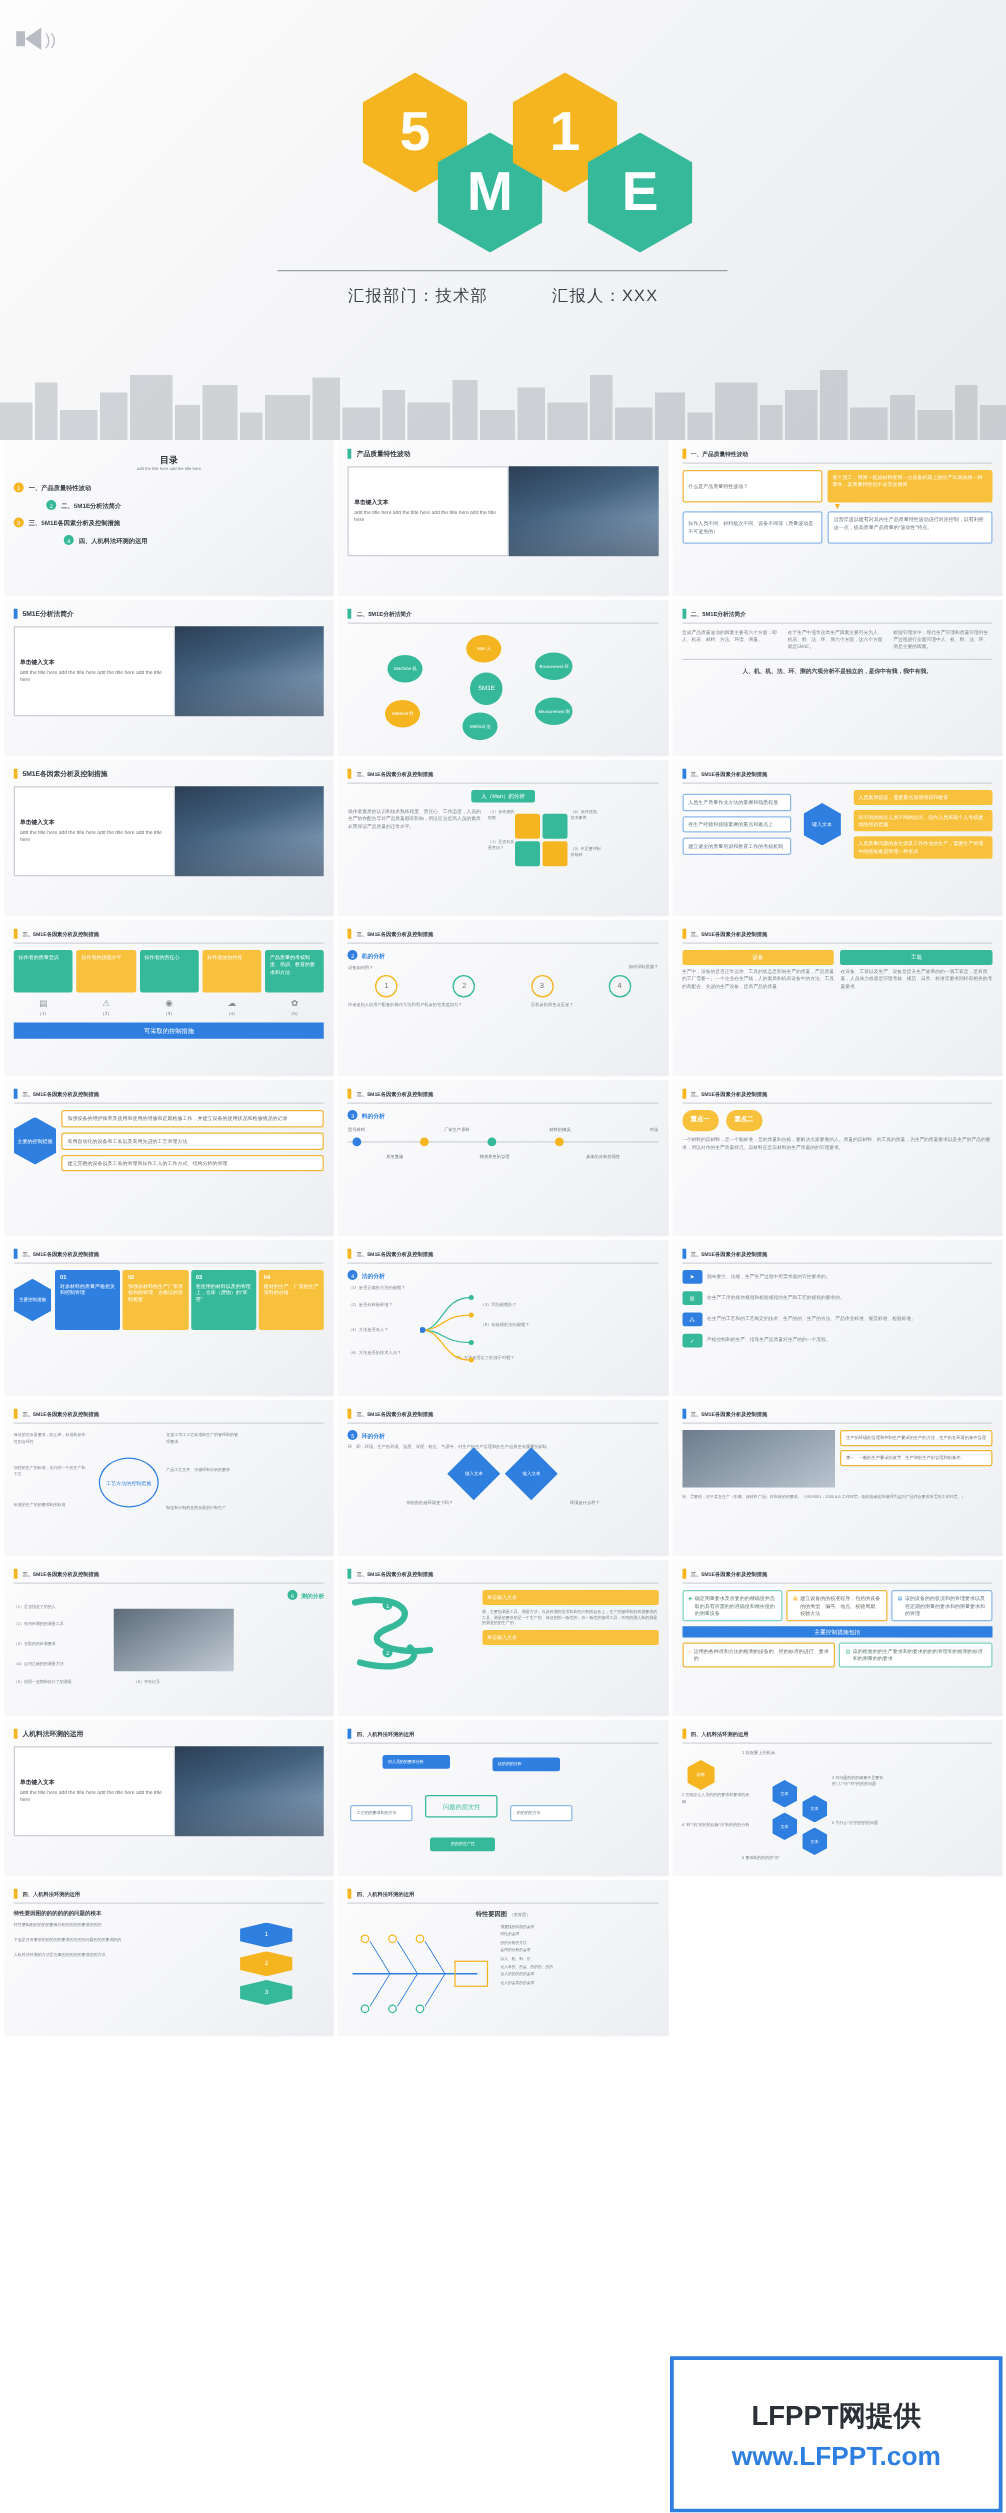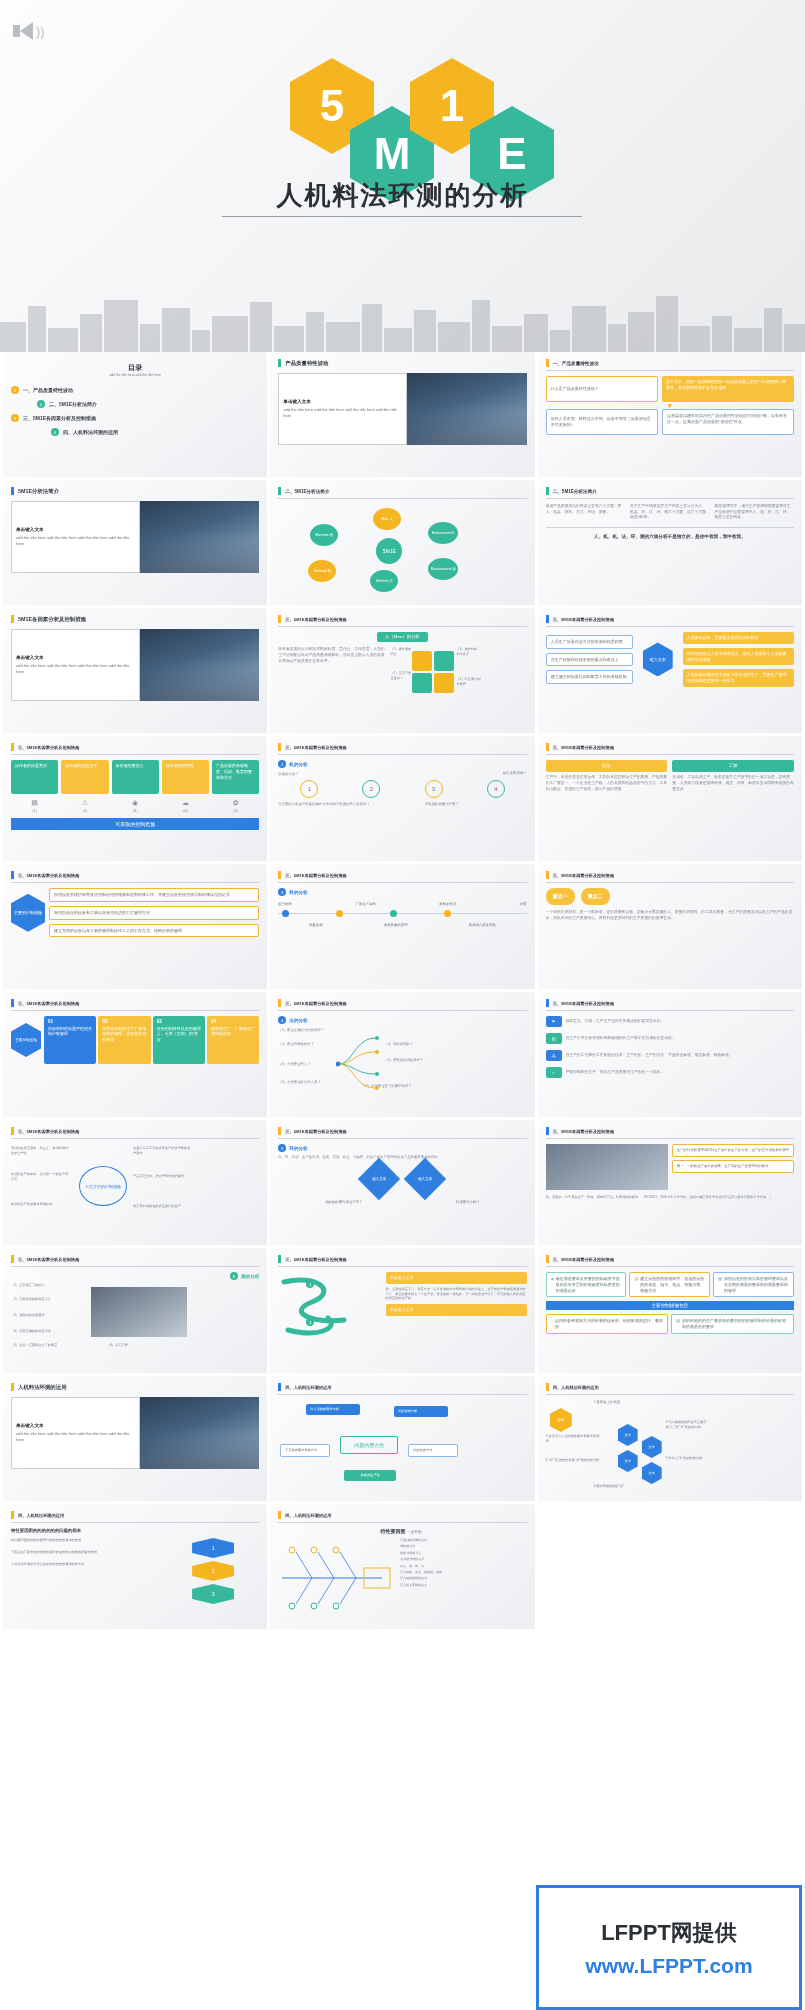--- a/index.html
+++ b/index.html
@@ -150,23 +150,27 @@
       <div class="wave">))</div>
   </div>
 
   <div class="hexrow">
     <div class="hex y h5">5</div>
     <div class="hex g hm">M</div>
     <div class="hex y h1">1</div>
     <div class="hex g he">E</div>
   </div>
 
-  <div class="cover-title">人机料法环测的分析</div>
   <div class="cover-rule"></div>
   <div class="cover-meta">
+    <div>
+      <span>汇报部门：技术部</span>
+      <span class="sep"></span>
+      <span>汇报人：XXX</span>
+    </div>
   </div>
 
   <div class="skyline">
     <div class="bld" style="left:0px;width:26px;height:30px"></div>
     <div class="bld" style="left:28px;width:18px;height:46px"></div>
     <div class="bld" style="left:48px;width:30px;height:24px"></div>
     <div class="bld" style="left:80px;width:22px;height:38px"></div>
     <div class="bld" style="left:104px;width:34px;height:52px"></div>
     <div class="bld" style="left:140px;width:20px;height:28px"></div>
     <div class="bld" style="left:162px;width:28px;height:44px"></div>

